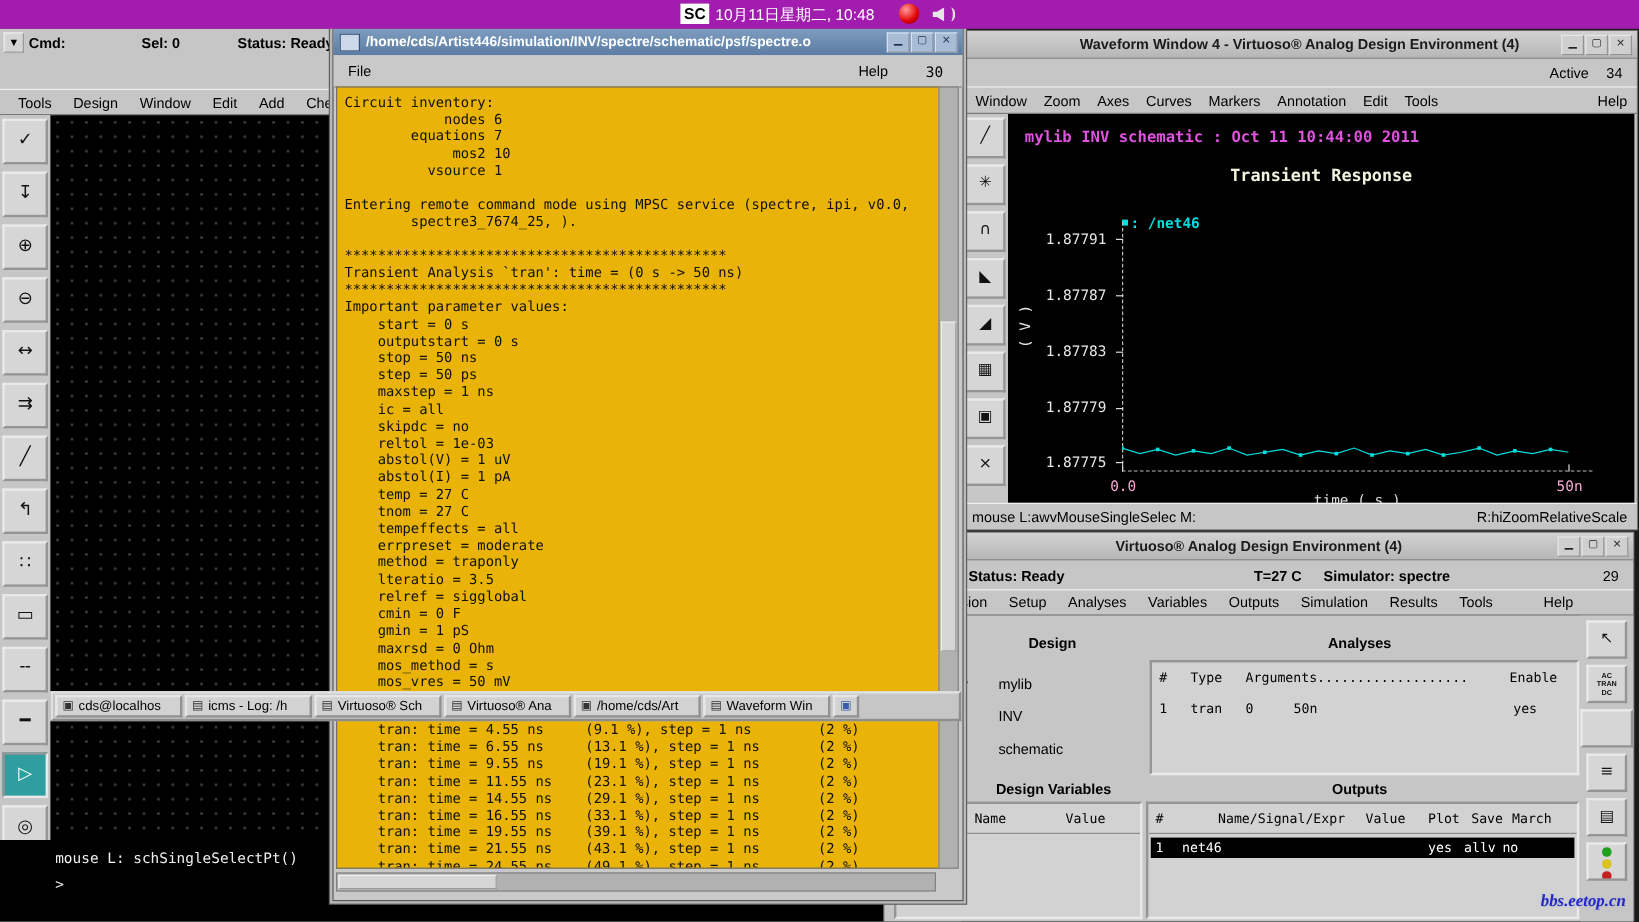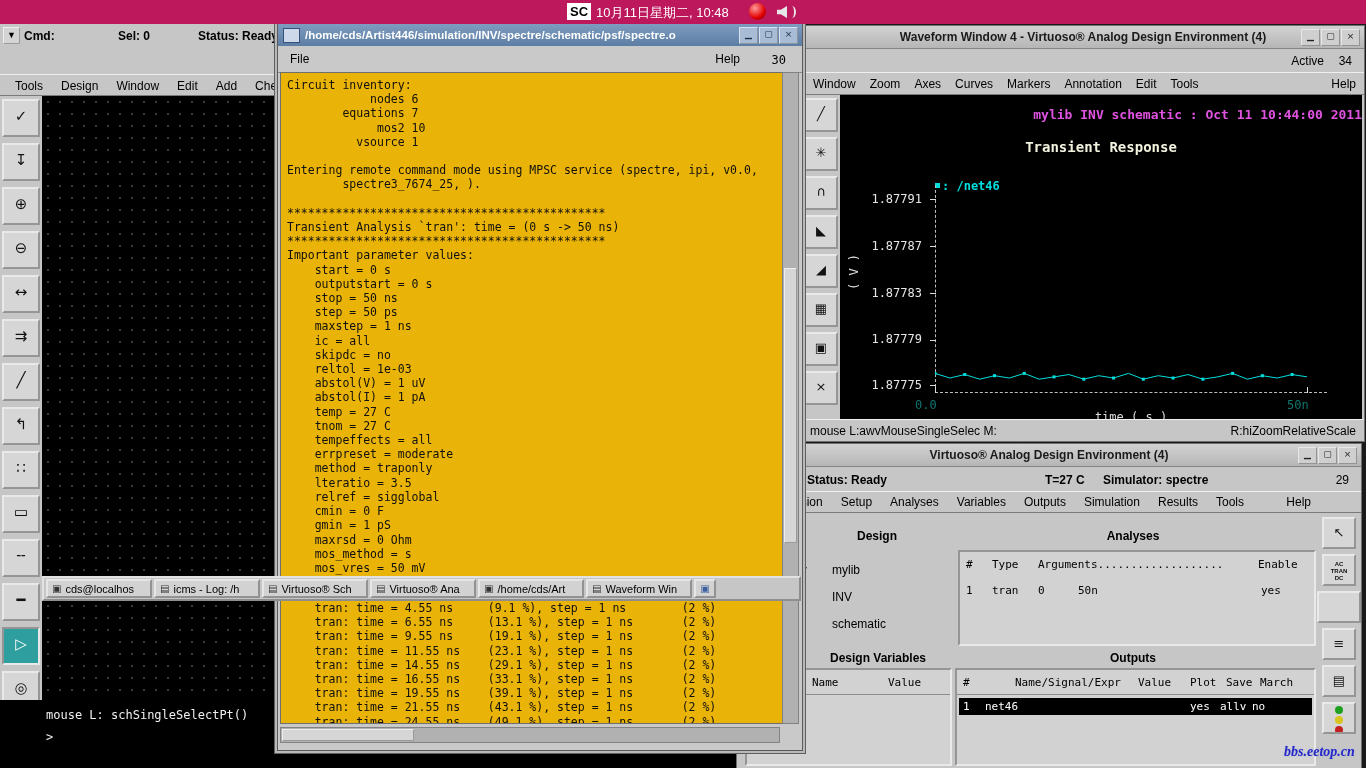--- a/index.html
+++ b/index.html
@@ -1,20 +1,20 @@
 <!DOCTYPE html>
 <html><head>
 <meta charset="utf-8">
 <style>
   html,body{margin:0;padding:0;}
   body{width:1366px;height:768px;position:relative;overflow:hidden;background:#1a1a1a;
        font-family:"Liberation Sans",sans-serif;-webkit-font-smoothing:antialiased;}
 
   
-  .topbar{position:absolute;left:0;top:0;width:1366px;height:24px;background:#be185d;z-index:9;}
+  .topbar{position:absolute;left:0;top:0;width:1366px;height:24px;background:#a21caf;z-index:9;}
   .sc-badge{position:absolute;left:567px;top:3px;background:#fff;color:#000;font:bold 13px "Liberation Sans",sans-serif;
             padding:0 3px;height:17px;line-height:17px;}
   .clock{position:absolute;left:596px;top:4px;color:#fff;font:13px "Liberation Sans",sans-serif;white-space:nowrap;}
   .rec-ball{position:absolute;left:749px;top:3px;width:17px;height:17px;border-radius:50%;
             background:radial-gradient(circle at 35% 30%,#ff9a9a,#e20000 60%,#6d0000);}
   .speaker{position:absolute;left:777px;top:4px;width:20px;height:16px;}
   .spk-cone{position:absolute;left:0;top:2px;width:10px;height:12px;background:#e6e6e6;
             clip-path:polygon(0 32%,38% 32%,100% 0,100% 100%,38% 68%,0 68%);}
   .spk-arc{position:absolute;left:11px;top:2px;width:6px;height:12px;border-right:2px solid #e6e6e6;border-radius:50%;}
 
@@ -82,33 +82,33 @@
   .wf-banner{position:absolute;top:23px;height:23px;left:0;right:0;}
   .wf-active{position:absolute;right:40px;top:5px;font:12px "Liberation Sans",sans-serif;}
   .wf-num{position:absolute;right:12px;top:5px;font:12px "Liberation Sans",sans-serif;}
   .wf-menubar{position:absolute;top:46px;height:23px;left:0;right:0;border-top:1px solid #efefef;
               border-bottom:1px solid #7a7a7a;display:flex;padding-left:4px;box-sizing:border-box;}
   .wf-menu{font:12px "Liberation Sans",sans-serif;padding:4px 7px 0;white-space:nowrap;}
   .wf-help{margin-left:auto;margin-right:8px;padding-top:4px;font:12px "Liberation Sans",sans-serif;}
   .wf-toolcol{position:absolute;left:0;top:69px;width:38px;bottom:21px;background:#c6c6c6;}
   .wf-ticon{width:30px;height:30px;margin:3px auto 5px;font:13px/27px "DejaVu Sans",sans-serif;}
   .wf-plot{position:absolute;left:38px;top:69px;right:2px;bottom:21px;background:#000;overflow:hidden;}
-  .wf-header{position:absolute;left:14px;right:0;top:12px;text-align:right;color:#e052e0;
+  .wf-header{position:absolute;left:14px;right:0;top:12px;text-align:left;color:#e052e0;
              font:bold 13px "DejaVu Sans Mono",monospace;}
   .wf-ptitle{position:absolute;left:0;right:0;top:44px;text-align:center;color:#f2f2df;
              font:bold 14px "DejaVu Sans Mono",monospace;}
   .wf-legend{position:absolute;left:95px;top:84px;color:#00dede;font:bold 12px "DejaVu Sans Mono",monospace;}
   .wf-legend .lm{display:inline-block;width:5px;height:5px;background:#00dede;margin-right:2px;vertical-align:2px;}
   .wf-ylab{position:absolute;left:8px;width:74px;text-align:right;color:#e6e6e6;font:12px "DejaVu Sans Mono",monospace;}
   .wf-yunit{position:absolute;left:-4px;top:170px;color:#e6e6e6;font:12px "DejaVu Sans Mono",monospace;transform:rotate(-90deg);}
   .wf-yaxis{position:absolute;left:95px;top:90px;height:207px;border-left:1px dashed #bdbdbd;}
   .wf-xaxis{position:absolute;left:95px;top:297px;width:392px;border-top:1px dashed #bdbdbd;}
   .wf-ytick{position:absolute;left:90px;width:6px;height:1px;background:#dcdcdc;}
   .wf-xtick{position:absolute;top:292px;height:6px;width:1px;background:#dcdcdc;}
-  .wf-xlab{position:absolute;top:303px;width:42px;text-align:left;color:#0f766e;font:12px "DejaVu Sans Mono",monospace;}
+  .wf-xlab{position:absolute;top:303px;width:42px;text-align:center;color:#f9a8d4;font:12px "DejaVu Sans Mono",monospace;}
   .wf-xtitle{position:absolute;left:95px;width:392px;top:315px;text-align:center;color:#dcdcdc;
              font:12px "DejaVu Sans Mono",monospace;}
   #trace-svg{position:absolute;left:95px;top:90px;}
   .wf-status{position:absolute;left:0;bottom:0;right:0;height:21px;background:#c6c6c6;border-top:1px solid #efefef;}
   .wf-sl{position:absolute;left:8px;top:4px;font:12px "Liberation Sans",sans-serif;}
   .wf-sr{position:absolute;right:8px;top:4px;font:12px "Liberation Sans",sans-serif;margin-left:18px;}
 
   
   .ade-window{left:737px;top:444px;width:624px;height:324px;z-index:2;}
   .ade-status{position:absolute;top:23px;height:24px;left:0;right:0;}

